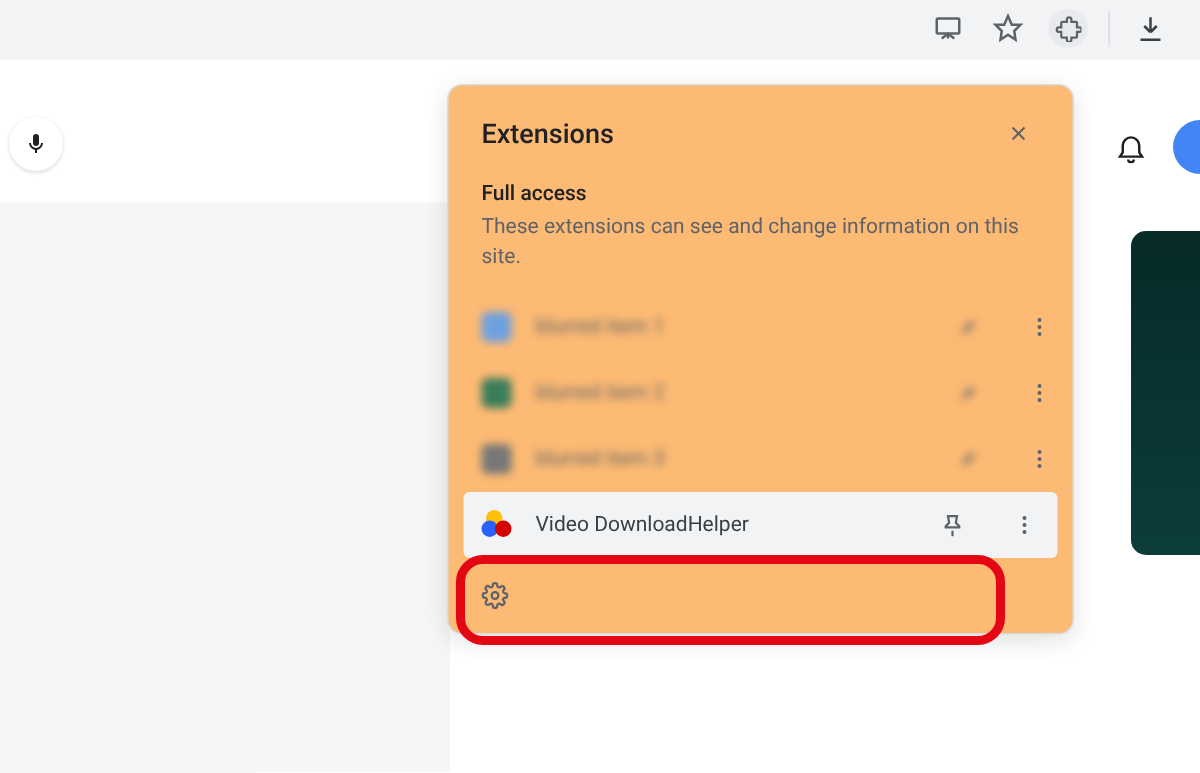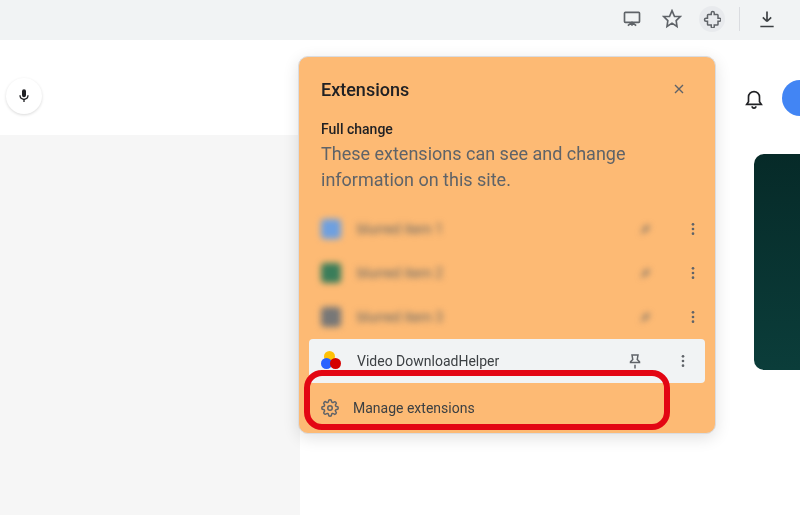--- a/index.html
+++ b/index.html
@@ -128,21 +128,21 @@
     border-radius:50%;
   }
   .section-title {
     padding: 8px 22px 2px;
     font-size: 14px;
     font-weight: 500;
     color: #202124;
   }
   .section-desc {
     padding: 2px 22px 14px;
-    font-size: 18px;
+    font-size: 14px;
     color: #5f6368;
     line-height: 1.45;
   }
   .ext-row {
     display:flex;
     align-items:center;
     height: 44px;
     padding: 0 6px 0 22px;
     gap: 16px;
     cursor: pointer;
@@ -253,21 +253,21 @@
 
 <div class="popup">
   <div class="popup-head">
     <div class="popup-title">Extensions</div>
     <div class="close-x">
       <svg width="16" height="16" viewBox="0 0 24 24" stroke="#5f6368" stroke-width="2">
           <path d="M6 6l12 12M18 6L6 18"></path>
         </svg>
     </div>
   </div>
-  <div class="section-title">Full change</div>
+  <div class="section-title">Full access</div>
   <div class="section-desc">These extensions can see and change information on this site.</div>
 
   <div class="ext-row">
     <div class="ext-icon blur-img" style="background:#6ea0e0"></div>
     <div class="ext-name blur-text">blurred item 1</div>
     <div class="pin-col blur-img">
       <svg width="16" height="16" viewBox="0 0 24 24" fill="#5f6368">
           <path d="M14 4l6 6-4 1-3 6-2-2-5 5-1-1 5-5-2-2 6-3 1-4z"></path>
         </svg>
     </div>
@@ -333,17 +333,16 @@
           <circle cx="12" cy="19" r="2"></circle>
         </svg>
     </div>
   </div>
 
   <div class="manage-row">
     <svg width="18" height="18" viewBox="0 0 24 24" fill="none" stroke="#5f6368" stroke-width="2">
         <circle cx="12" cy="12" r="3"></circle>
         <path d="M19.4 15a1.7 1.7 0 0 0 .34 1.87l.06.06a2 2 0 1 1-2.83 2.83l-.06-.06a1.7 1.7 0 0 0-1.87-.34 1.7 1.7 0 0 0-1 1.56V21a2 2 0 1 1-4 0v-.09a1.7 1.7 0 0 0-1-1.56 1.7 1.7 0 0 0-1.87.34l-.06.06a2 2 0 1 1-2.83-2.83l.06-.06a1.7 1.7 0 0 0 .34-1.87 1.7 1.7 0 0 0-1.56-1H3a2 2 0 1 1 0-4h.09a1.7 1.7 0 0 0 1.56-1 1.7 1.7 0 0 0-.34-1.87l-.06-.06a2 2 0 1 1 2.83-2.83l.06.06a1.7 1.7 0 0 0 1.87.34H9a1.7 1.7 0 0 0 1-1.56V3a2 2 0 1 1 4 0v.09a1.7 1.7 0 0 0 1 1.56 1.7 1.7 0 0 0 1.87-.34l.06-.06a2 2 0 1 1 2.83 2.83l-.06.06a1.7 1.7 0 0 0-.34 1.87V9a1.7 1.7 0 0 0 1.56 1H21a2 2 0 1 1 0 4h-.09a1.7 1.7 0 0 0-1.56 1z"></path>
       </svg>
-    <span>Manage extensions</span>
   </div>
 </div>
 
 <div class="highlight-frame"></div>
 
 </body></html>

